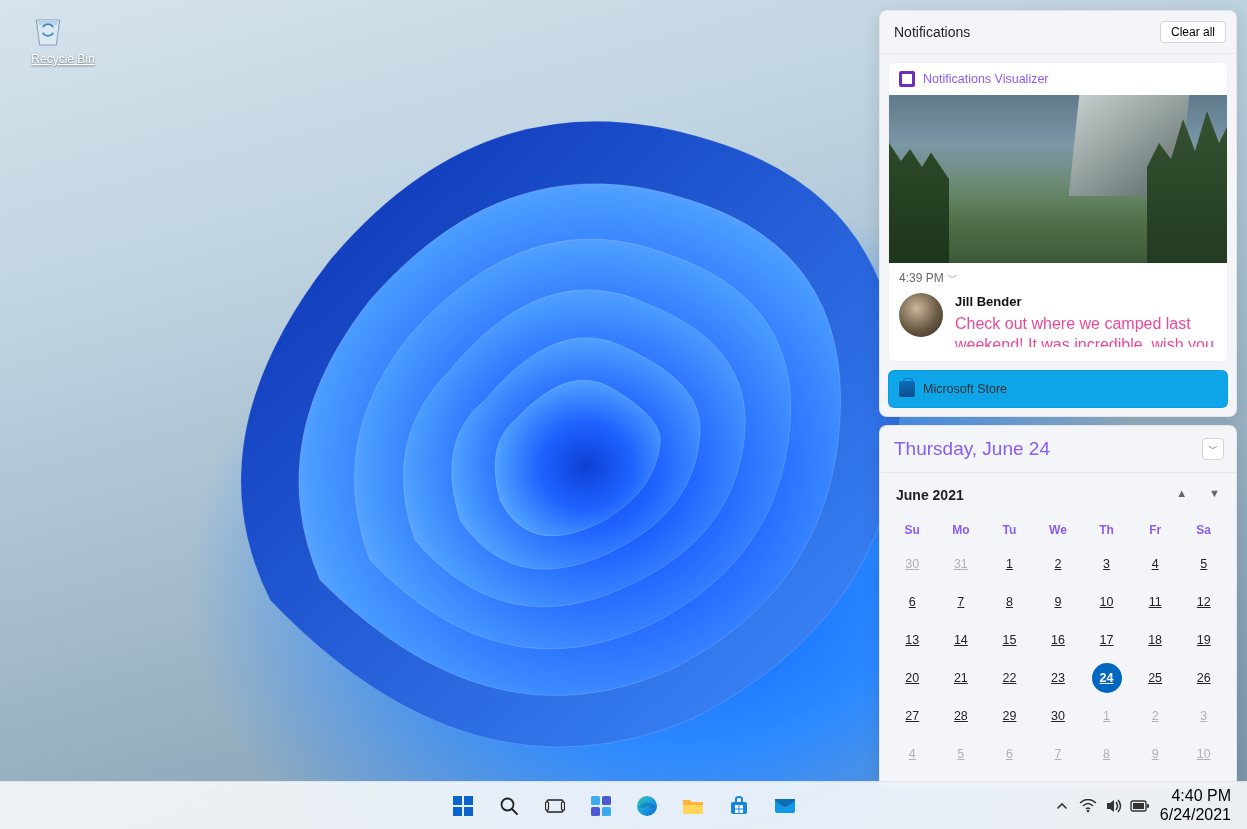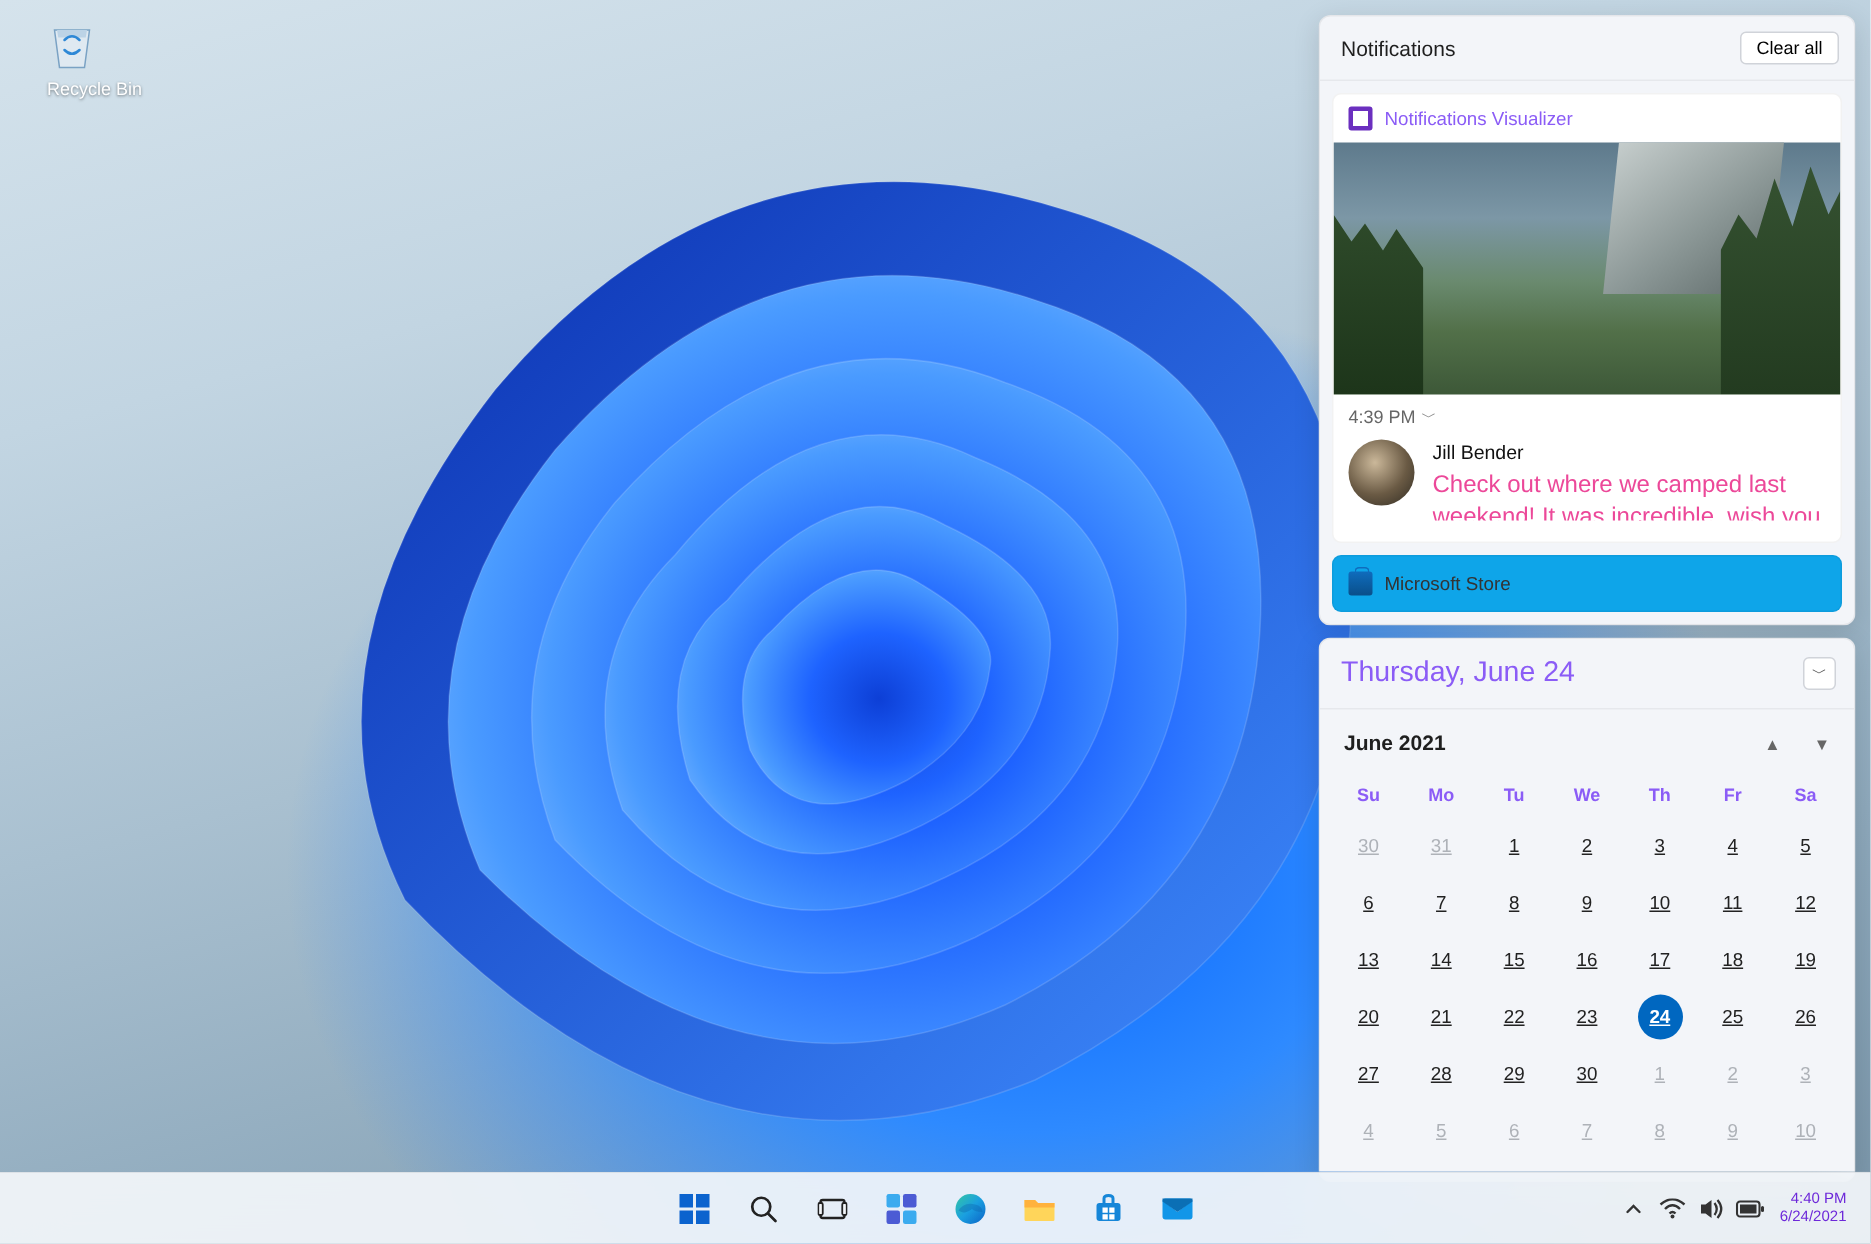--- a/index.html
+++ b/index.html
@@ -9,21 +9,21 @@
 .desktop {
   position: absolute; inset: 0;
   background:
     radial-gradient(ellipse 900px 700px at 55% 70%, #1565ff 0%, #1e7bff 15%, #2e8aff 25%, transparent 55%),
     linear-gradient(165deg, #d5e3ec 0%, #c2d5e2 25%, #a9c0d0 50%, #8ea9bc 75%, #7894a8 100%);
   background-blend-mode: normal;
 }
 .bloom { position:absolute; left:150px; top:80px; width:820px; height:700px; pointer-events:none; }
 
 
-.desktop-icon { position: absolute; left: 28px; top: 10px; width: 70px; text-align: center; color: #fff; font-size: 12px; text-shadow: 0 1px 2px rgba(0,0,0,.5); }
+.desktop-icon { position: absolute; left: 28px; top: 10px; width: 70px; text-align: center; color: #fff; font-size: 12px; text-shadow: 0 1px 2px rgba(0,0,0,.5); text-decoration: underline; }
 .desktop-icon svg { width: 40px; height: 40px; }
 .desktop-icon .label { margin-top: 2px; }
 
 
 .panel {
   position: absolute; right: 10px; top: 10px; width: 358px;
   display: flex; flex-direction: column; gap: 8px;
 }
 .card {
   background: #f3f5f9; border: 1px solid rgba(0,0,0,.06);
@@ -45,53 +45,53 @@
   position:relative; overflow:hidden;
 }
 .mountain { position:absolute; bottom:40%; left:55%; width:110px; height:120px; background:linear-gradient(140deg,#cfd6d5 0%,#8b9796 60%,#5f6b6a 100%); transform:skewX(-6deg); }
 .trees-l { position:absolute; left:0; bottom:0; width:60px; height:120px; background:linear-gradient(#2e4a2a,#1d351a); clip-path:polygon(0 100%,0 0,20% 15%,35% 5%,55% 20%,70% 8%,100% 30%,100% 100%);}
 .trees-r { position:absolute; right:0; bottom:0; width:80px; height:160px; background:linear-gradient(#365332,#233b20); clip-path:polygon(0 100%,0 40%,15% 25%,30% 35%,45% 10%,60% 30%,75% 5%,90% 25%,100% 15%,100% 100%);}
 .notif-meta { display:flex; align-items:center; gap:4px; padding:8px 10px 2px; font-size:12px; color:#666; }
 .chev { font-size:10px; color:#888; }
 .notif-body { display:flex; gap:12px; padding:6px 10px 14px; }
 .avatar { width:44px; height:44px; border-radius:50%; background:radial-gradient(circle at 40% 35%, #cbb89a 0%, #6a5a44 55%, #2e2a22 100%); flex-shrink:0; }
 .notif-text { font-size:13px; color:#333; line-height:1.35; }
-.notif-sender { font-weight:400; color:#111; margin-bottom:2px; }
+.notif-sender { font-weight:700; color:#111; margin-bottom:2px; }
 .notif-msg { color:#ec4899; font-size:16px; max-height:34px; overflow:hidden; }
 
 .notif-store { background:#0ea5e9; margin:0 8px 8px; border-radius:6px; border:1px solid rgba(0,0,0,.05); display:flex; align-items:center; gap:8px; padding:10px; font-size:12.5px; color:#333; }
 .store-icon { width:16px; height:16px; background:linear-gradient(#0f6cbd,#0a4f8a); border-radius:2px; display:inline-block; position:relative;}
 .store-icon::before{content:'';position:absolute;left:4px;top:-3px;width:8px;height:4px;border:1.5px solid #0f6cbd;border-bottom:none;border-radius:3px 3px 0 0;}
 
 
 .cal-header { display:flex; align-items:center; justify-content:space-between; padding:12px 12px 12px 14px; border-bottom:1px solid rgba(0,0,0,.05); }
 .cal-date { font-size:19px; color:#8b5cf6;text-align:center; }
 .cal-toggle { width:22px; height:22px; border:1px solid #d0d3d9; border-radius:4px; background:#fff; display:flex; align-items:center; justify-content:center; font-size:10px; color:#555; cursor:pointer;}
-.cal-month-row { display:flex; align-items:flex-end; justify-content:space-between; padding:14px 16px 6px; }
+.cal-month-row { display:flex; align-items:flex-start; justify-content:space-between; padding:14px 16px 6px; }
 .cal-month { font-size:14px; font-weight:600; color:#1f1f1f; }
 .cal-nav { display:flex; gap:22px; color:#666; font-size:11px; }
 .cal-nav span { cursor:pointer; }
 .cal-grid { display:grid; grid-template-columns:repeat(7,1fr); padding:4px 8px 14px; }
 .cal-dow { text-align:center; font-size:12px; font-weight:600; color:#8b5cf6; padding:10px 0 8px; }
 .cal-day { text-align:left; font-size:12.5px; color:#222; padding:9px 0; border-radius:50%; cursor:pointer; width:30px; height:30px; line-height:14px; margin:4px auto; display:flex; align-items:center; justify-content:center;text-decoration:underline;}
 .cal-day.muted { color:#aeb2b8; }
 .cal-day.today { background:#0067c0; color:#fff; font-weight:600; }
 
 
 .taskbar {
   position:absolute; left:0; right:0; bottom:0; height:48px;
   background:rgba(243,246,250,.92); backdrop-filter:blur(20px);
   border-top:1px solid rgba(0,0,0,.06);
   display:flex; align-items:center;
 }
 .taskbar-center { position:absolute; left:50%; transform:translateX(-50%); display:flex; gap:6px; align-items:center; }
 .tb-btn { width:40px; height:40px; display:flex; align-items:center; justify-content:center; border-radius:4px; cursor:pointer; }
 .taskbar-right { margin-left:auto; display:flex; align-items:center; gap:2px; padding-right:10px; }
 .tray-icon { width:24px; height:40px; display:flex; align-items:center; justify-content:center; color:#333; cursor:pointer; }
-.clock { text-align:right; font-size:10px; line-height:1.15; color:#6d28d9; padding:0 6px; cursor:pointer; }
+.clock { text-align:right; font-size:16px; line-height:1.15; color:#000000; padding:0 6px; cursor:pointer; }
 
 
 svg { display:block; }
 </style>
 </head>
 <body>
 
 <div class="desktop">
 
   <svg class="bloom" viewBox="0 0 820 700">

